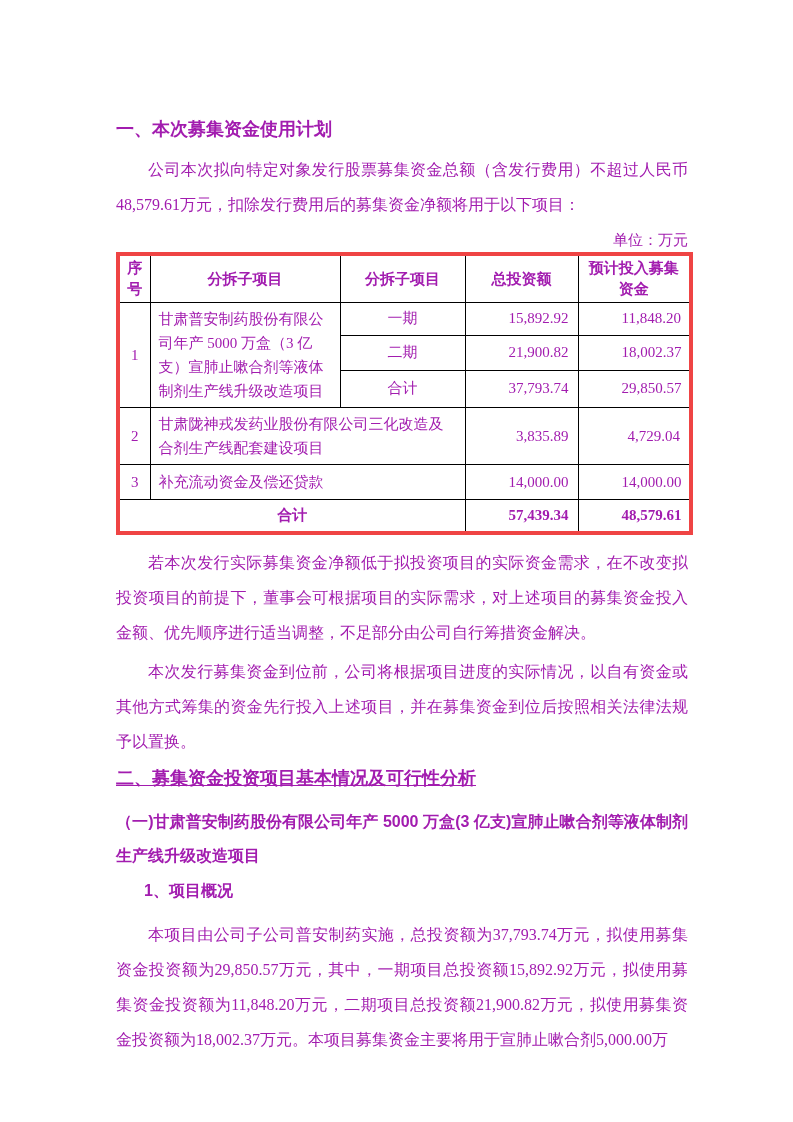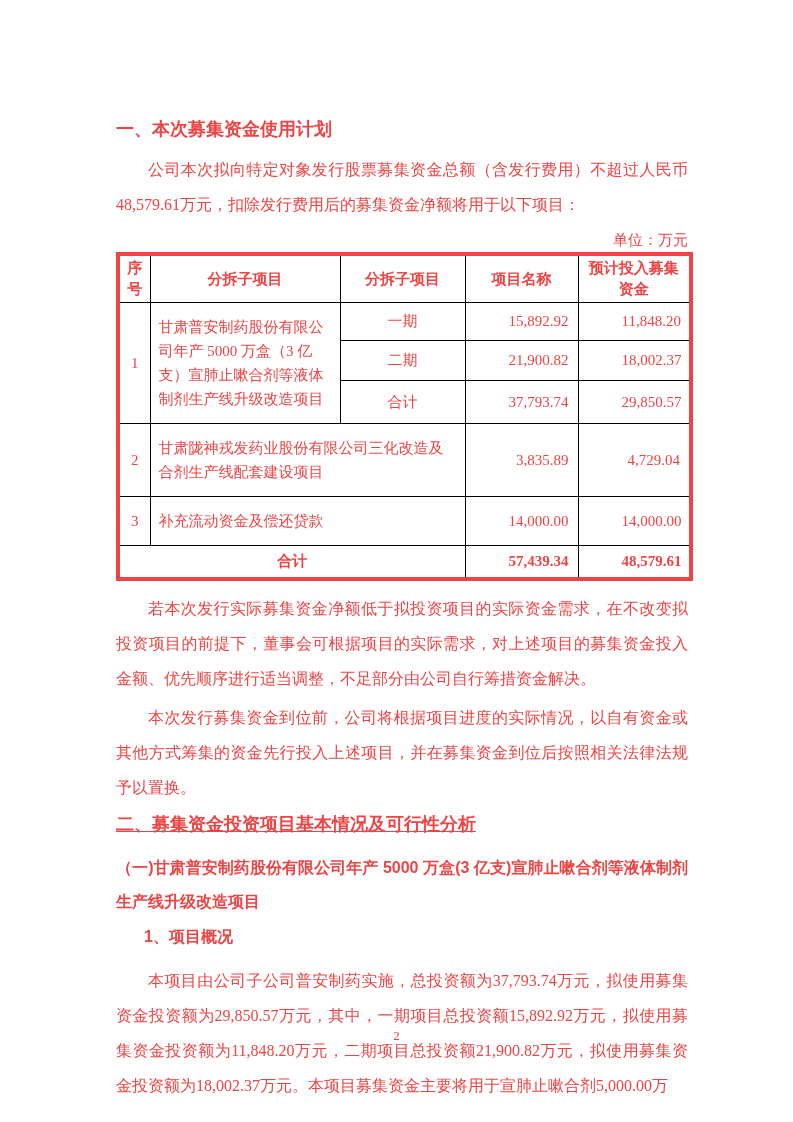--- a/index.html
+++ b/index.html
@@ -3,21 +3,21 @@
 <meta charset="utf-8">
 <style>
   * { margin: 0; padding: 0; box-sizing: border-box; }
   html, body { background: #888; }
   .page {
     position: relative;
     width: 793px;
     height: 1122px;
     margin: 0 auto;
     background: #ffffff;
-    color: #ef4444;
+    color: #a21caf;
     font-family: "Liberation Serif", "DejaVu Serif", serif;
     padding: 118px 105px 0 116px;
     overflow: hidden;
   }
   .h-main {
     font-family: "Liberation Sans", "DejaVu Sans", sans-serif;
     font-weight: bold;
     font-size: 18px;
     line-height: 22px;
   }
@@ -49,21 +49,21 @@
   .fund-table th {
     font-weight: bold;
     text-align: center;
     line-height: 21px;
   }
   .fund-table .c { text-align: center; }
   .fund-table .num { text-align: right; padding-right: 9px; padding-left: 43px; }
   .fund-table .name-cell {
     text-align: left;
     line-height: 24px;
-    padding: 12px 8px;
+    padding: 4px 8px;
   }
   .fund-table .bold { font-weight: bold; }
   .row-head { height: 43px; }
   .row-s1 { height: 31px; }
   .row-s2 { height: 33px; }
   .row-s3 { height: 35px; }
   .row-2  { height: 39px; }
   .row-3  { height: 35px; }
   .row-t  { height: 33px; }
   .mt-p2 { margin-top: 10px; }
@@ -113,21 +113,21 @@
       <col style="width:190px">
       <col style="width:125px">
       <col style="width:113px">
       <col style="width:113px">
     </colgroup>
     <tbody>
         <tr class="row-head">
       <th>序号</th>
       <th>分拆子项目</th>
       <th>分拆子项目</th>
-      <th>项目名称</th>
+      <th>总投资额</th>
       <th>预计投入募集资金</th>
     </tr>
     <tr class="row-s1">
       <td class="c" rowspan="3">1</td>
       <td class="name-cell" rowspan="3">甘肃普安制药股份有限公司年产 5000 万盒（3 亿支）宣肺止嗽合剂等液体制剂生产线升级改造项目</td>
       <td class="c">一期</td>
       <td class="num">15,892.92</td>
       <td class="num">11,848.20</td>
     </tr>
     <tr class="row-s2">

